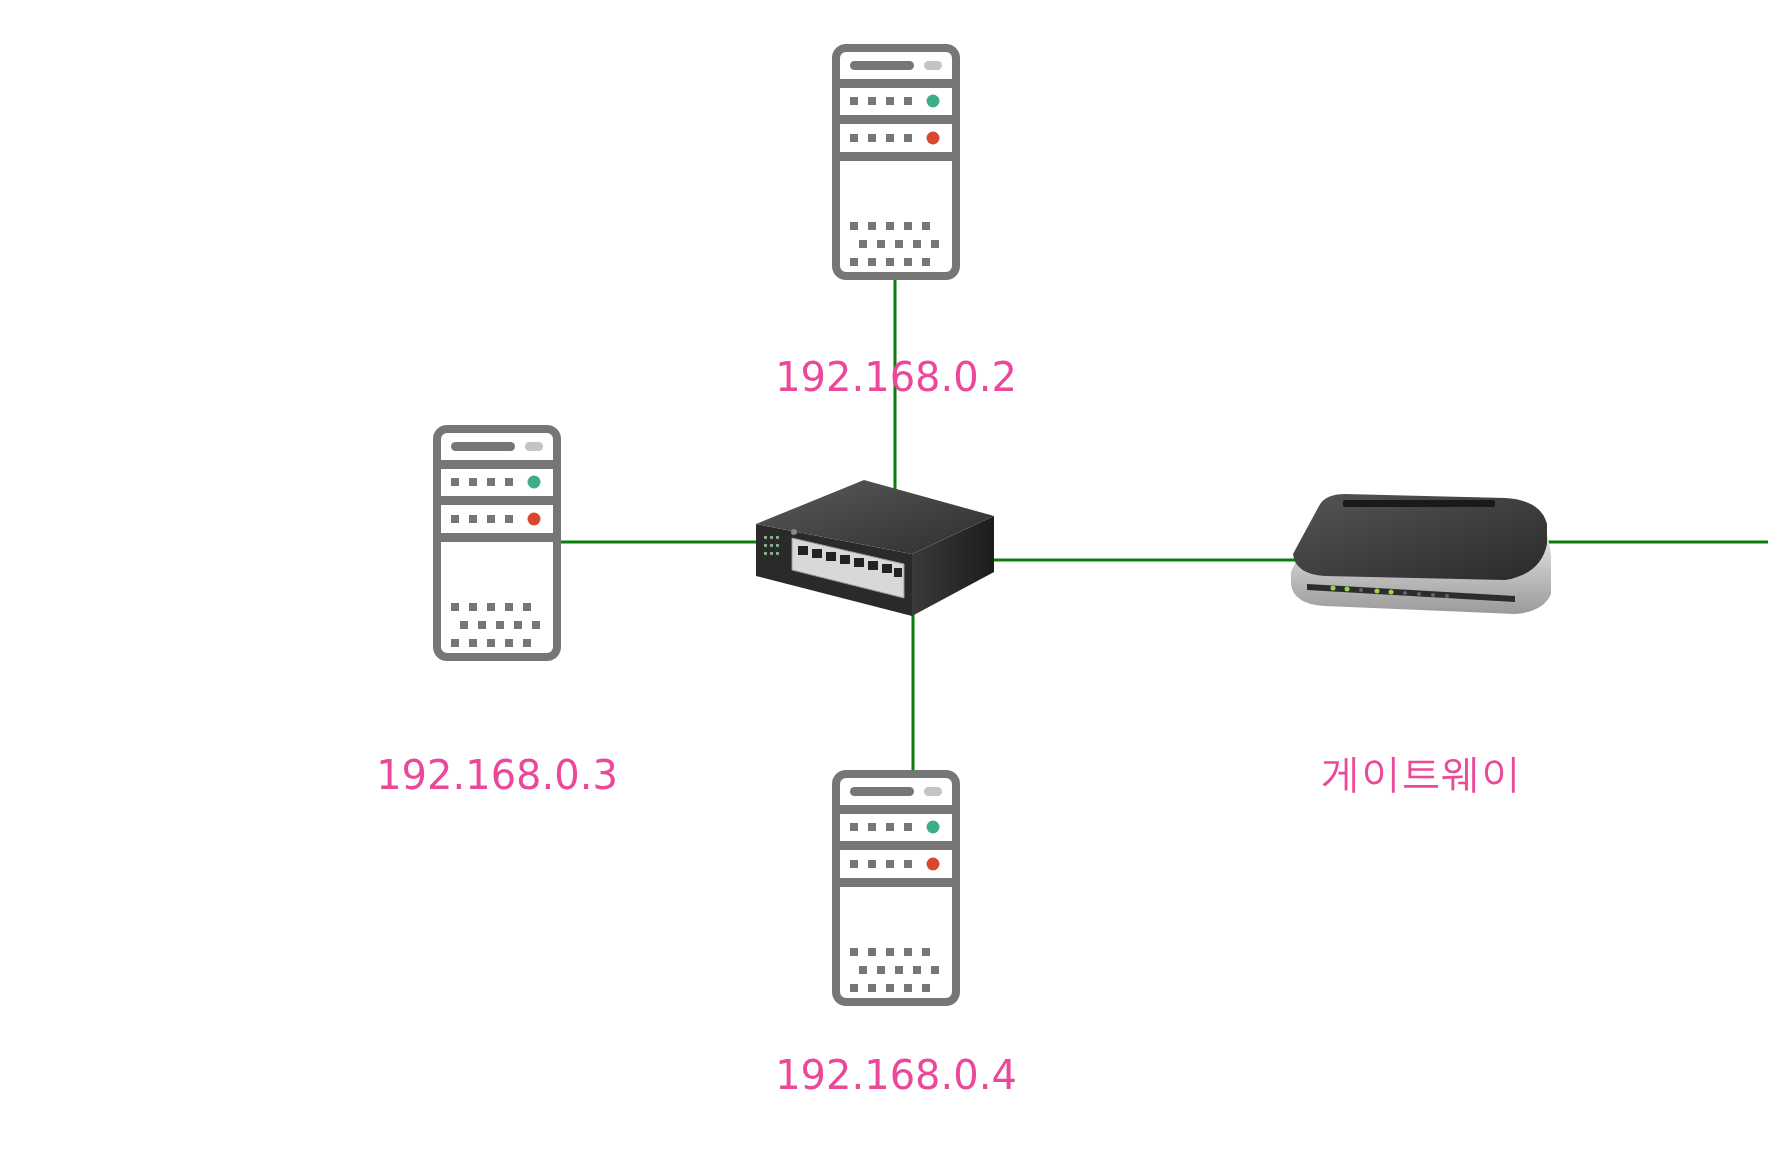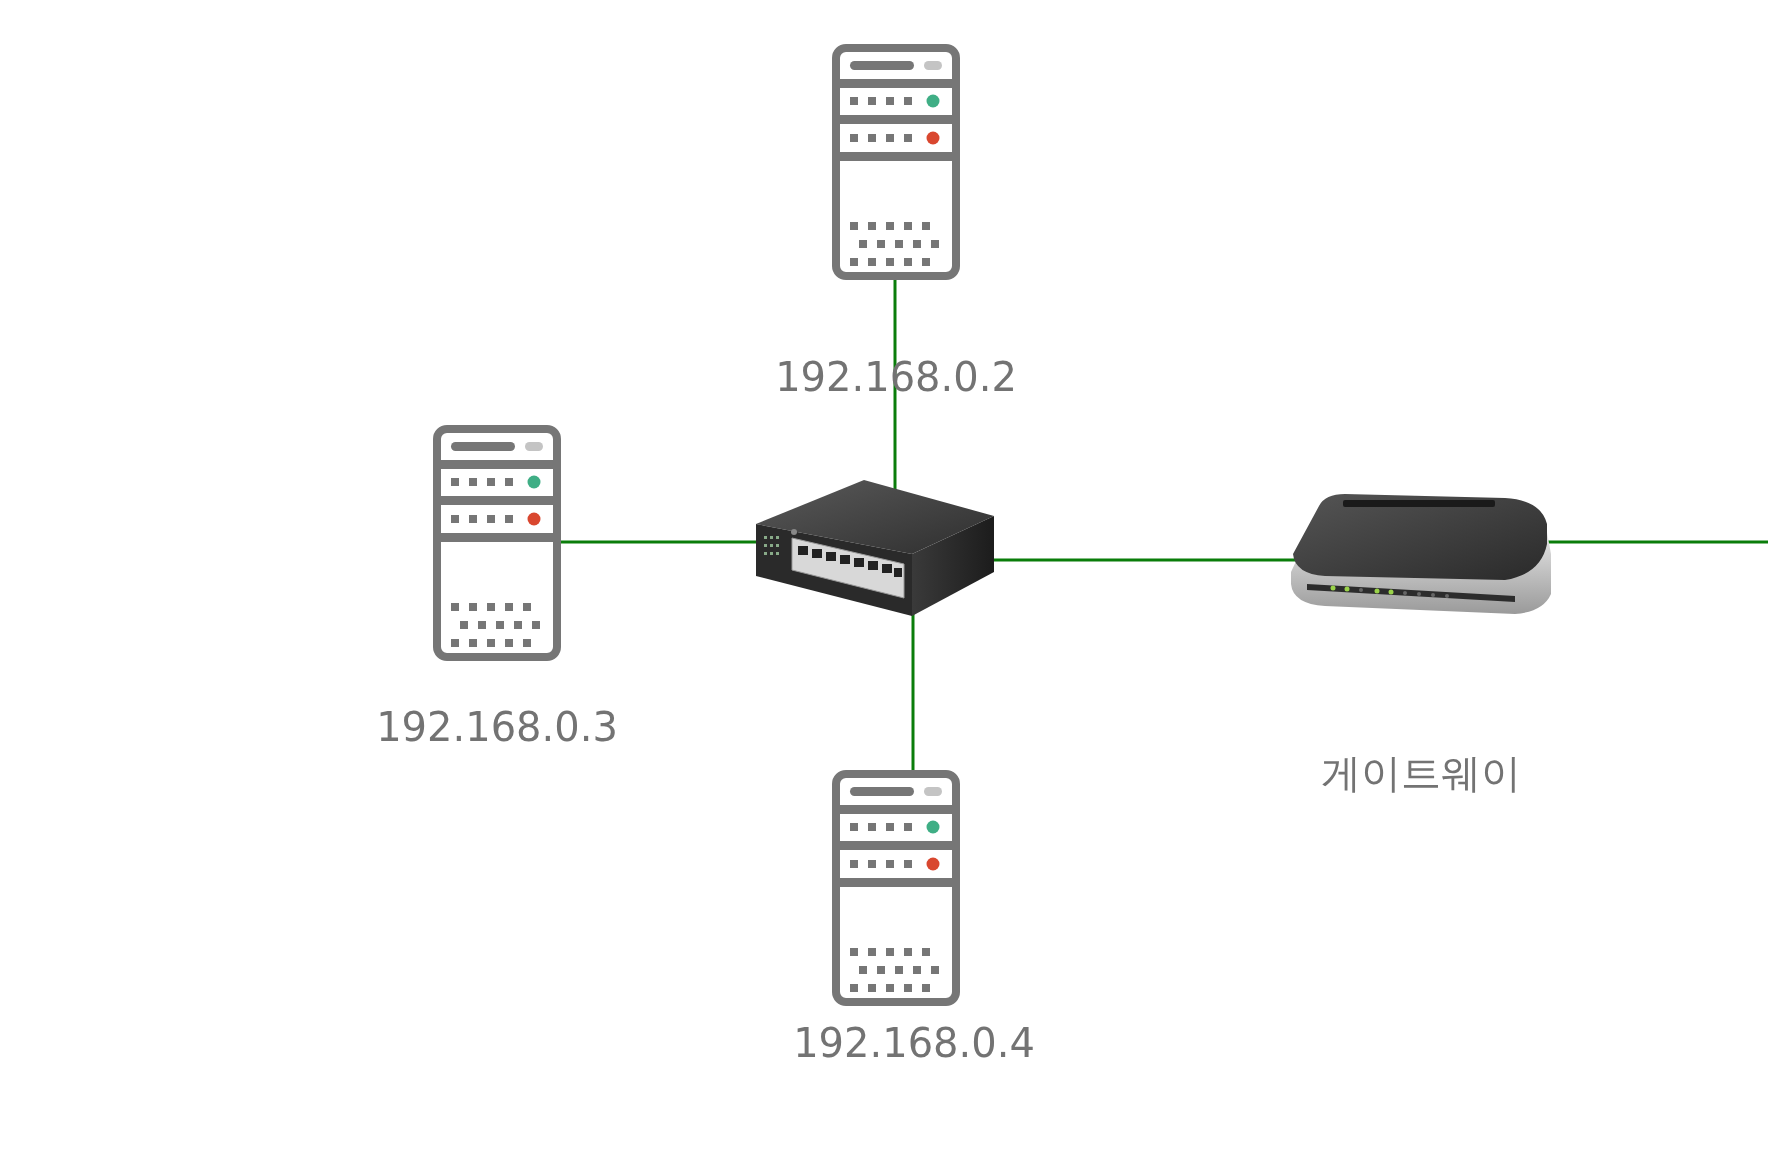--- a/index.html
+++ b/index.html
@@ -1,19 +1,19 @@
 <!DOCTYPE html>
 <html><head>
 <meta charset="utf-8">
 <style>
   html, body { margin:0; padding:0; background:#ffffff; }
   body { width:1768px; height:1165px; position:relative; overflow:hidden; font-family:"DejaVu Sans", sans-serif; }
   #wires { position:absolute; left:0; top:0; width:1768px; height:1165px; }
   .node { position:absolute; }
-  .label { position:absolute; font-size:40px; color:#737373; white-space:nowrap; text-align:center; transform:translateX(-50%); }
+  .label { position:absolute; font-size:40px; color:#ec4899; white-space:nowrap; text-align:center; transform:translateX(-50%); }
 </style>
 </head>
 <body>
 
 <svg id="wires" xmlns="http://www.w3.org/2000/svg">
   <line x1="895" y1="270" x2="895" y2="506" stroke="#0a7d0a" stroke-width="3"></line>
   <line x1="552" y1="542" x2="770" y2="542" stroke="#0a7d0a" stroke-width="3"></line>
   <line x1="913" y1="576" x2="913" y2="776" stroke="#0a7d0a" stroke-width="3"></line>
   <line x1="970" y1="560" x2="1330" y2="560" stroke="#0a7d0a" stroke-width="3"></line>
   <line x1="1512" y1="542" x2="1768" y2="542" stroke="#0a7d0a" stroke-width="3"></line>
@@ -64,28 +64,28 @@
       <use href="#server-sym"></use>
     </svg>
 </div>
 <div class="label" style="left:896px;top:354px;">192.168.0.2</div>
 
 <div class="node" style="left:433px;top:425px;width:128px;height:236px;">
   <svg width="128" height="236">
       <use href="#server-sym"></use>
     </svg>
 </div>
-<div class="label" style="left:497px;top:704px;">192.168.0.3</div>
+<div class="label" style="left:497px;top:752px;">192.168.0.3</div>
 
 <div class="node" style="left:832px;top:770px;width:128px;height:236px;">
   <svg width="128" height="236">
       <use href="#server-sym"></use>
     </svg>
 </div>
-<div class="label" style="left:896px;top:1020px;margin-left:18px;">192.168.0.4</div>
+<div class="label" style="left:896px;top:1052px;">192.168.0.4</div>
 
 <div class="node" style="left:752px;top:476px;width:246px;height:142px;">
   <svg width="246" height="142" viewBox="0 0 246 142">
     <defs>
       <linearGradient id="swTop" x1="0" y1="0" x2="1" y2="1">
         <stop offset="0" stop-color="#5a5a5a"></stop>
           <stop offset="1" stop-color="#2e2e2e"></stop>
       </linearGradient>
       <linearGradient id="swSide" x1="0" y1="0" x2="1" y2="0">
         <stop offset="0" stop-color="#3a3a3a"></stop>

